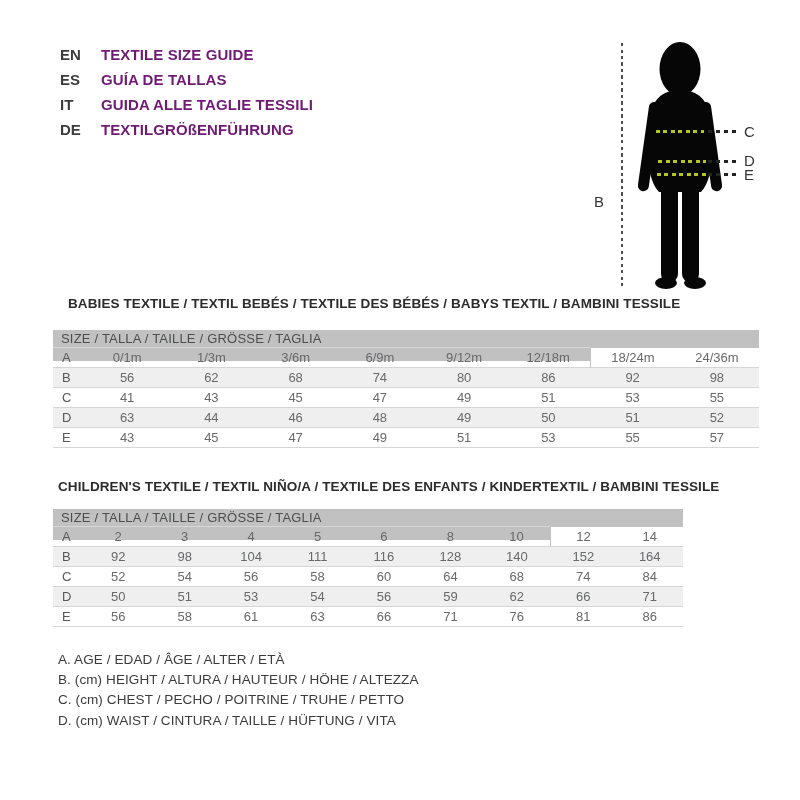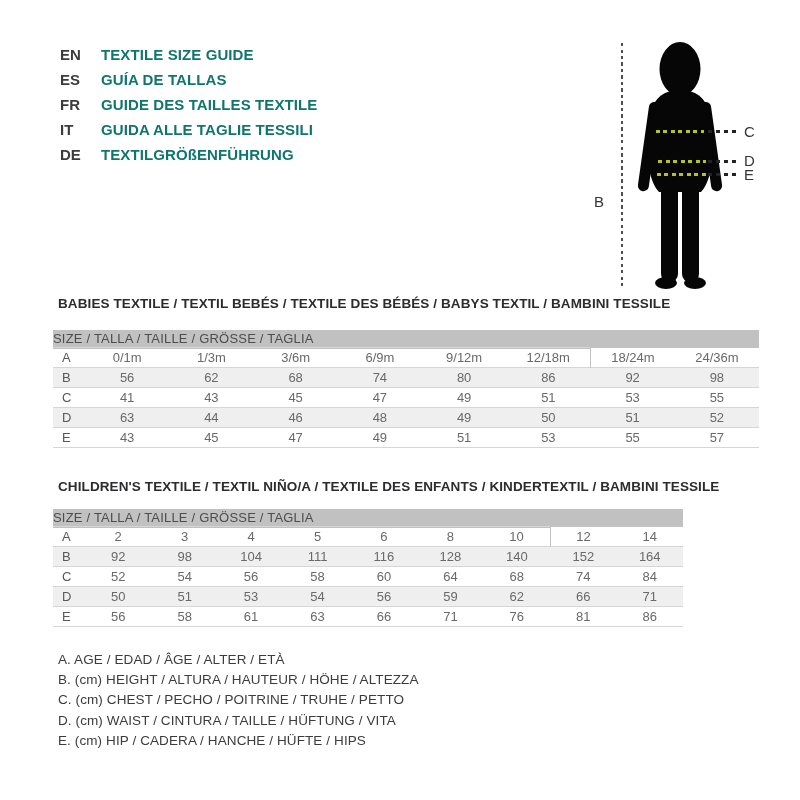--- a/index.html
+++ b/index.html
@@ -9,42 +9,42 @@
     background:#ffffff;
     font-family:"Liberation Sans", sans-serif;
     overflow:hidden;
   }
   .abs { position:absolute; }
 
   
   .langs { left:60px; top:42px; }
   .lang-row { display:flex; line-height:25px; }
   .lang-code { width:41px; font-weight:bold; font-size:15px; color:#3c3c3e; }
-  .lang-text { font-weight:bold; font-size:15px; color:#0f766e; letter-spacing:.1px;text-align:center; }
+  .lang-text { font-weight:bold; font-size:15px; color:#701a75; letter-spacing:.1px;text-align:center; }
 
   
   .figure { left:585px; top:28px; width:210px; height:272px; }
   .vline {
     position:absolute; left:36px; top:15px; width:2px; height:246px;
     background:repeating-linear-gradient(to bottom,#4e4f51 0 3px,transparent 3px 6.5px);
   }
   .fig-label { position:absolute; font-size:15px; color:#353537; }
   .dash { position:absolute; height:3px; }
   .dash.green { background:repeating-linear-gradient(to right,var(--green) 0 4px,transparent 4px 7.5px); }
   .dash.dark  { background:repeating-linear-gradient(to right,#232325 0 4px,transparent 4px 8px); }
 
   
-  .babies-title   { left:58px; top:296px; }
+  .babies-title   { left:68px; top:296px; }
   .children-title { left:58px; top:479px; }
   .section-title  { font-weight:bold; font-size:13.5px; color:#2c2c2e; letter-spacing:.1px; }
 
   
   .size-bar {
-    height:19px; background:#c1c1c1; color:#4c4d4f;
-    font-size:13px; line-height:17px; padding-left:0; letter-spacing:.2px;
+    height:31px; background:#c1c1c1; color:#4c4d4f;
+    font-size:13px; line-height:17px; padding-left:8px; letter-spacing:.2px;
   }
   .bar-babies   { left:53px; top:330px; width:706px; }
   .bar-children { left:53px; top:509px; width:630px; }
 
   
   table.size { border-collapse:collapse; table-layout:fixed; font-size:13px; color:#68696b; }
   .tbl-babies   { left:53px; top:347px; width:706px; }
   .tbl-children { left:53px; top:526px; width:630px; }
   table.size td { height:20px; text-align:center; padding:0; font-weight:normal; }
   table.size td.lbl { width:32px; text-align:left; padding-left:9px; color:#57585a; }
@@ -62,24 +62,20 @@
 <body>
 
 <div class="abs langs">
     <div class="lang-row">
       <span class="lang-code">EN</span>
       <span class="lang-text">TEXTILE SIZE GUIDE</span>
     </div>
     <div class="lang-row">
       <span class="lang-code">ES</span>
       <span class="lang-text">GUÍA DE TALLAS</span>
-    </div>
-    <div class="lang-row">
-      <span class="lang-code">FR</span>
-      <span class="lang-text">GUIDE DES TAILLES TEXTILE</span>
     </div>
     <div class="lang-row">
       <span class="lang-code">IT</span>
       <span class="lang-text">GUIDA ALLE TAGLIE TESSILI</span>
     </div>
     <div class="lang-row">
       <span class="lang-code">DE</span>
       <span class="lang-text">TEXTILGRÖßENFÜHRUNG</span>
     </div>
   </div>
@@ -241,14 +237,13 @@
         <td>86</td>
       </tr>
     </tbody>
 </table>
 
 <div class="abs legend">
     <div class="legend-row">A. AGE / EDAD / ÂGE / ALTER / ETÀ</div>
     <div class="legend-row">B. (cm) HEIGHT / ALTURA / HAUTEUR / HÖHE / ALTEZZA</div>
     <div class="legend-row">C. (cm) CHEST / PECHO / POITRINE / TRUHE / PETTO</div>
     <div class="legend-row">D. (cm) WAIST / CINTURA / TAILLE / HÜFTUNG / VITA</div>
-    <div class="legend-row">E. (cm) HIP / CADERA / HANCHE / HÜFTE / HIPS</div>
   </div>
 
 </body></html>

